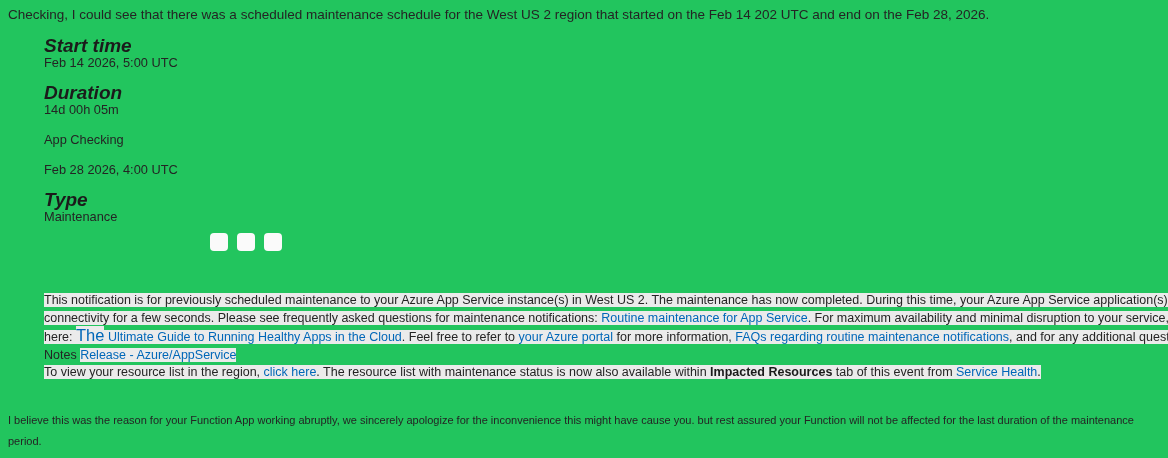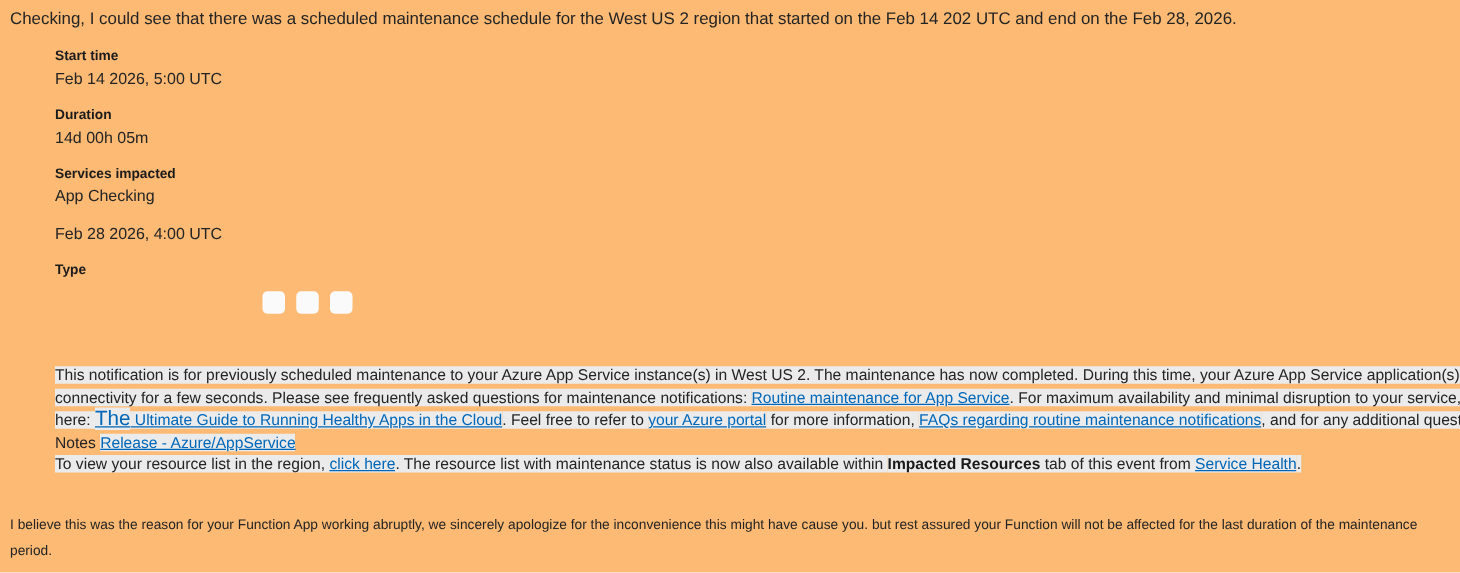--- a/index.html
+++ b/index.html
@@ -1,43 +1,44 @@
 <!DOCTYPE html>
 <html><head>
 <meta charset="utf-8">
 <style>
   html, body { margin: 0; padding: 0; background: #ffffff; }
   .page {
     position: relative;
     width: 1168px;
     height: 458px;
-    background: #fdba74;
+    background: #22c55e;
     font-family: "Liberation Sans", sans-serif;
     color: #242424;
     overflow: hidden;
   }
   .intro {
     position: absolute;
     left: 8px;
     top: 6px;
     font-size: 13.5px;
     line-height: 18px;
     white-space: nowrap;
   }
   .fields {
     position: absolute;
     left: 44px;
     top: 37px;
   }
   .field { margin-bottom: 13px; }
   .field-label {
-    font-size: 11px;
+    font-size: 19px;
     font-weight: 700;
     line-height: 17px;
     color: #1b1b1b;
+    font-style: italic;
   }
   .field-value {
     font-size: 12.8px;
     line-height: 17px;
     color: #242424;
   }
   .ghost-toolbar {
     position: absolute;
     left: 210px;
     top: 233px;
@@ -56,21 +57,20 @@
     top: 292px;
     font-size: 12.5px;
   }
   .nline {
     line-height: 17.5px;
     white-space: nowrap;
   }
   .hl { background: #ebebeb; }
   .nlink {
     color: #0067b8;
-    text-decoration: underline;
     cursor: pointer;
   }
   .big-the { font-size: 16.5px; }
   .bold { font-weight: 700; color: #1b1b1b; margin-top: 44px; }
   .closing {
     position: absolute;
     left: 8px;
     top: 410px;
     width: 1150px;
     font-size: 11px;
@@ -87,28 +87,28 @@
   <div class="fields">
     <div class="field">
       <div class="field-label">Start time</div>
       <div class="field-value">Feb 14 2026, 5:00 UTC</div>
     </div>
     <div class="field">
       <div class="field-label">Duration</div>
       <div class="field-value">14d 00h 05m</div>
     </div>
     <div class="field">
-      <div class="field-label">Services impacted</div>
       <div class="field-value">App Checking</div>
     </div>
     <div class="field">
       <div class="field-value">Feb 28 2026, 4:00 UTC</div>
     </div>
     <div class="field">
       <div class="field-label">Type</div>
+      <div class="field-value">Maintenance</div>
     </div>
   </div>
 
   <div class="ghost-toolbar">
     <div class="ghost-btn"></div>
     <div class="ghost-btn"></div>
     <div class="ghost-btn"></div>
   </div>
 
   <div class="notification">

